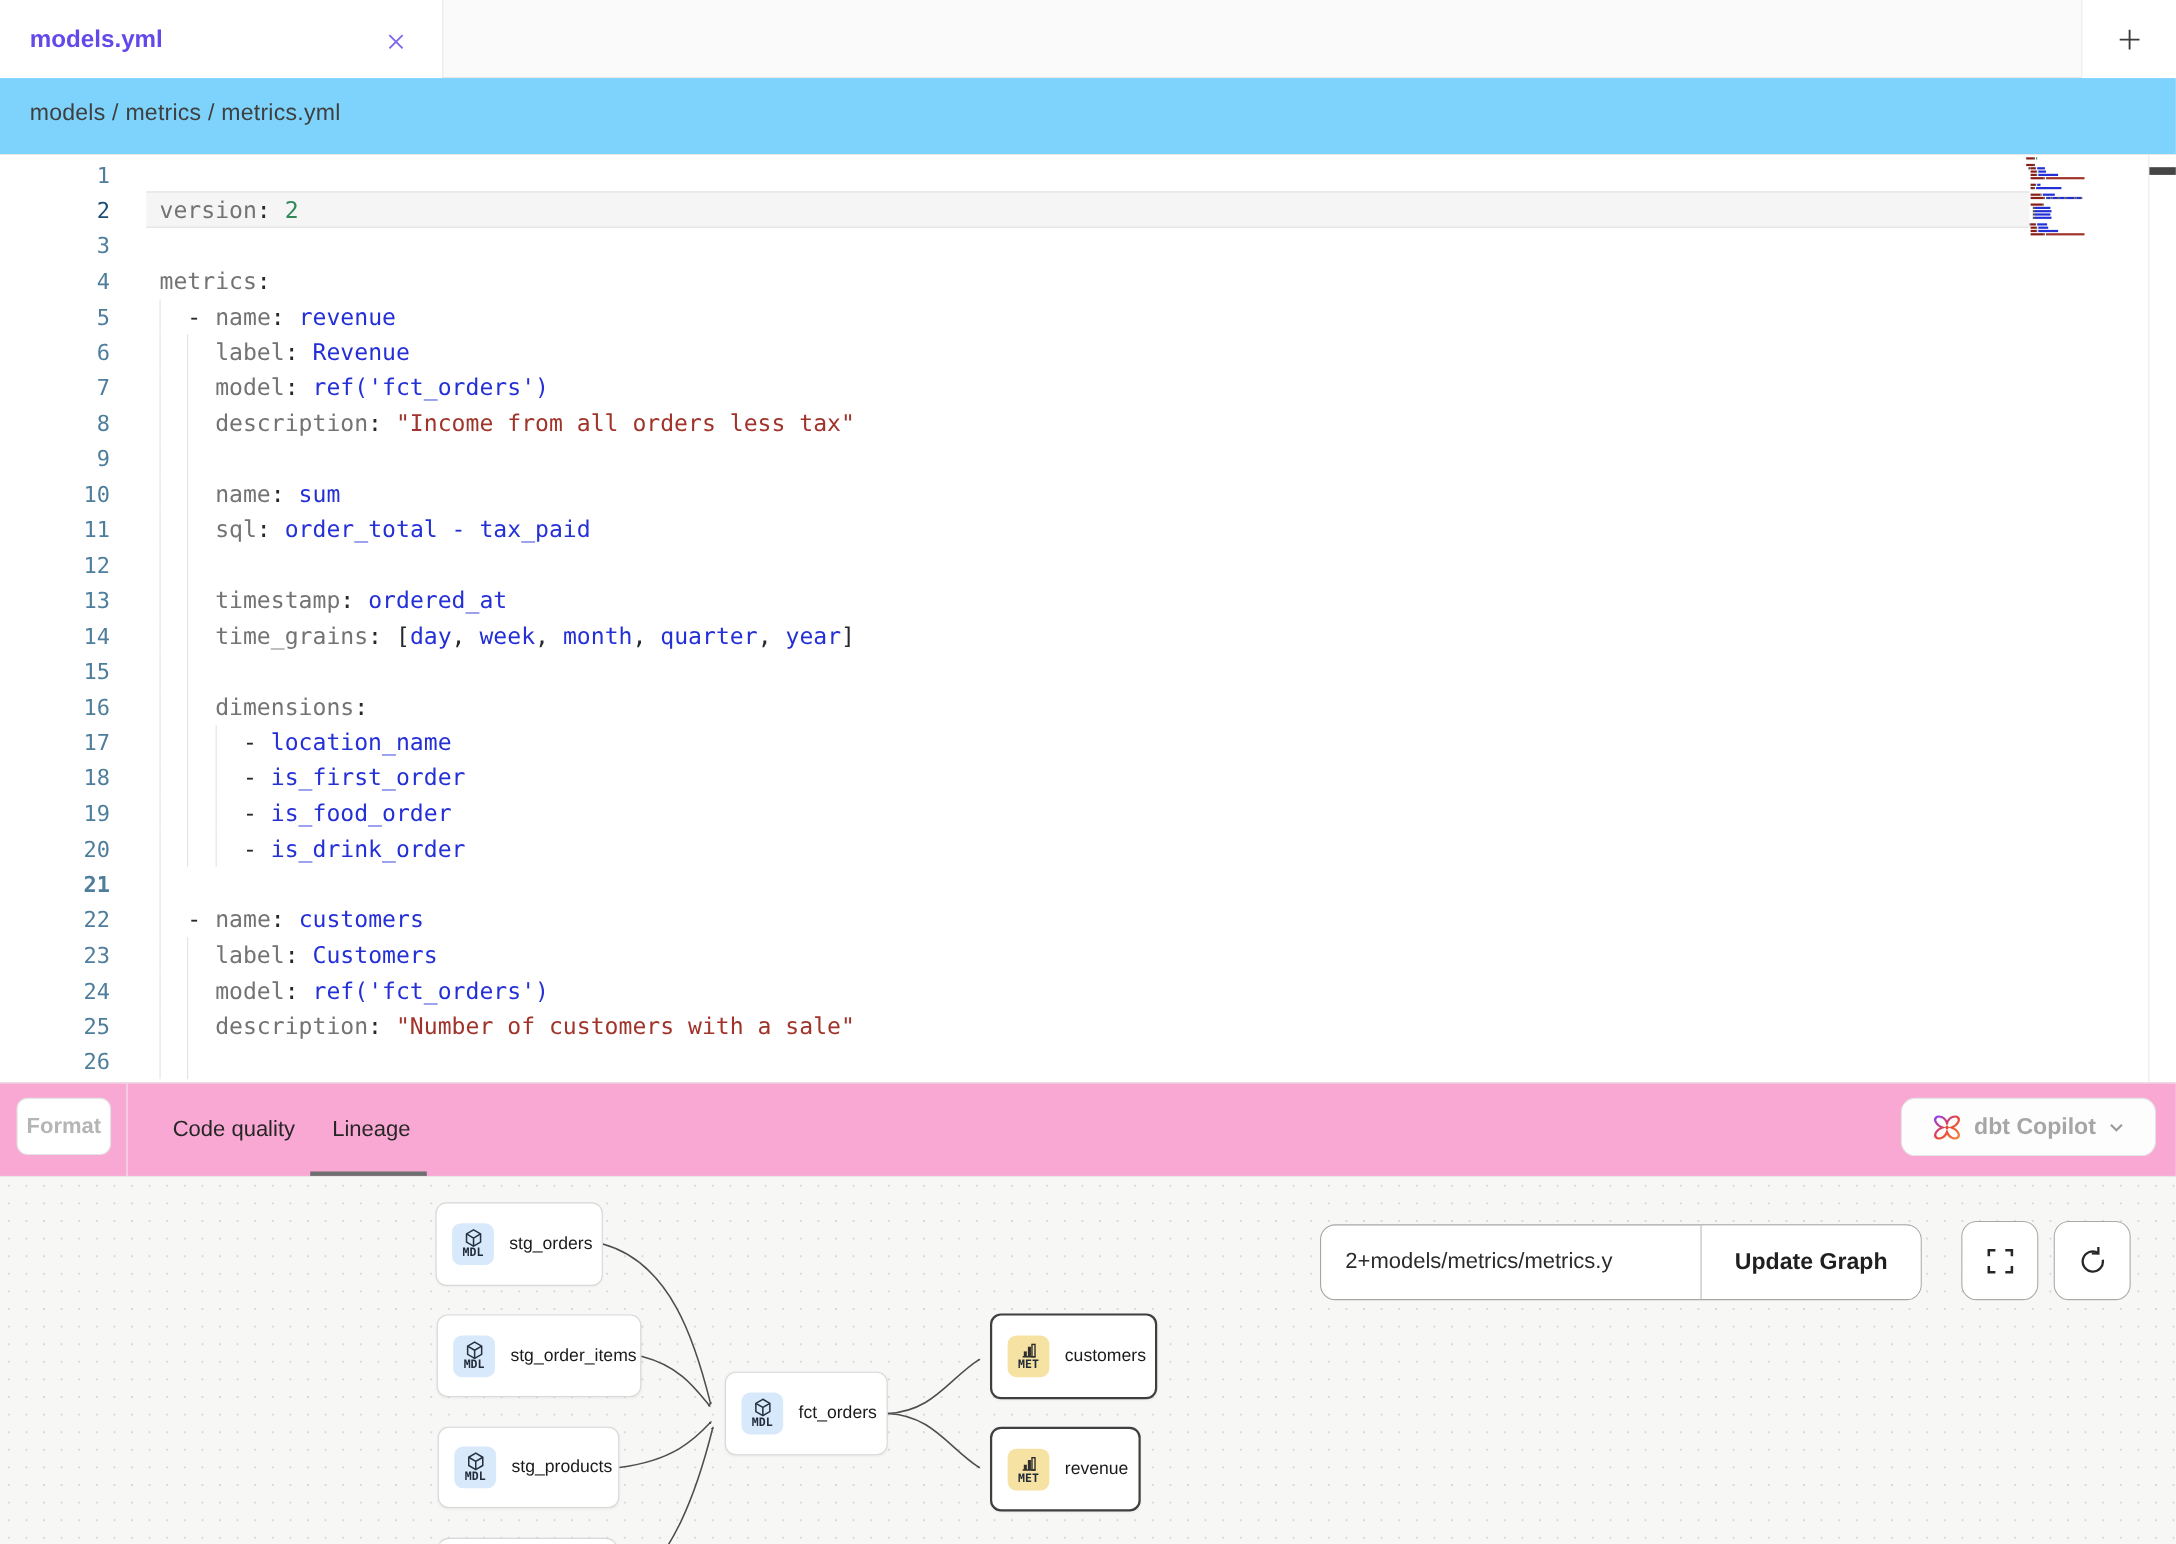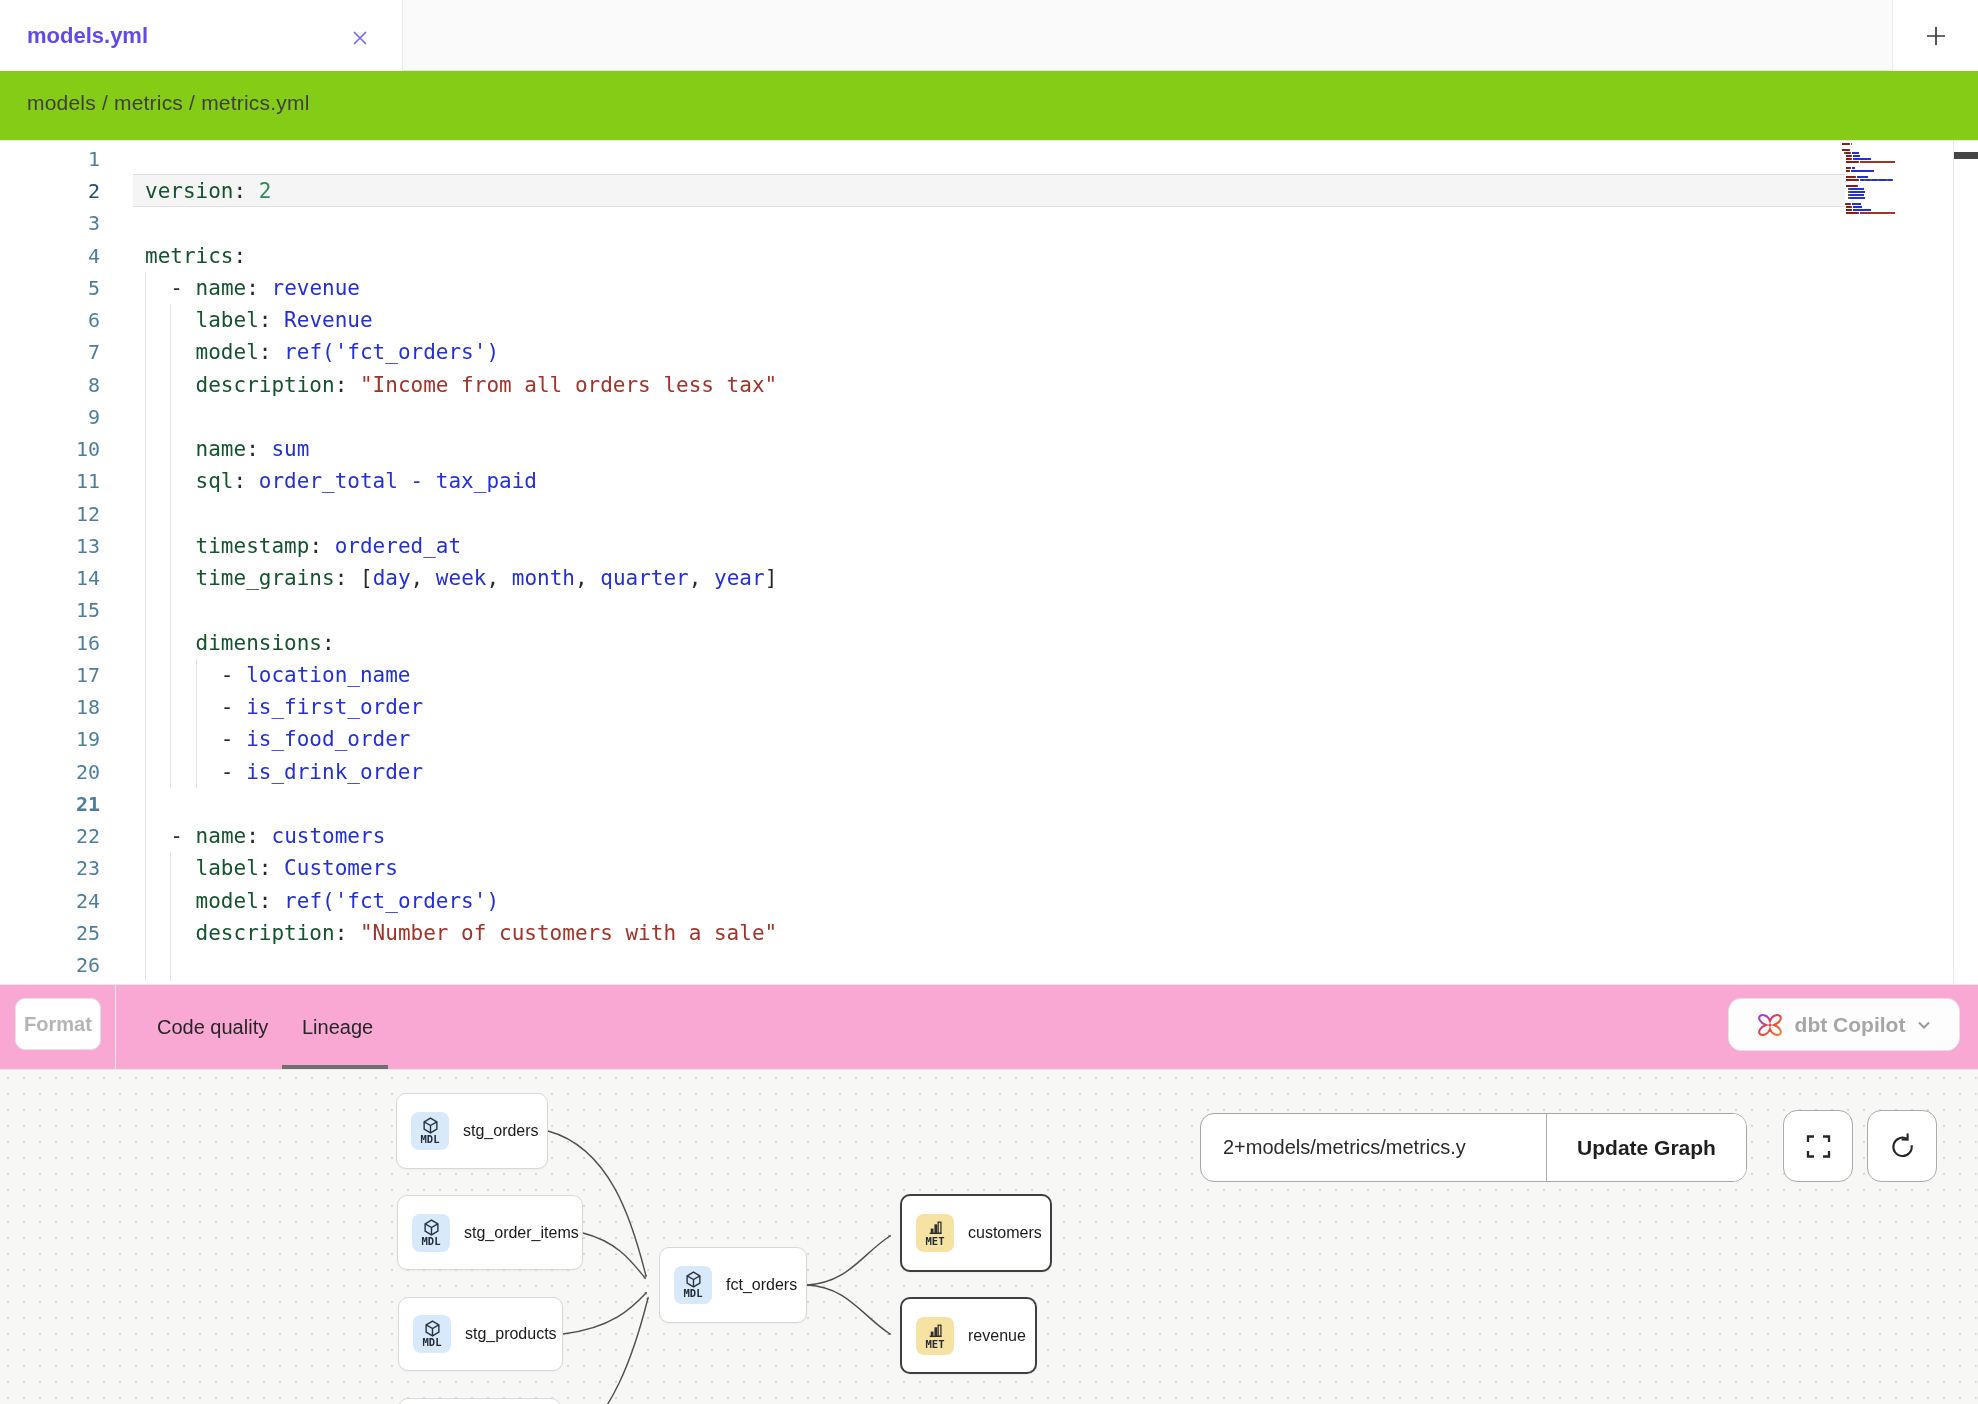--- a/index.html
+++ b/index.html
@@ -10,38 +10,38 @@
   #header { position:absolute; left:0; top:0; width:1978px; height:141px; background:#fff; }
   #tab-active { position:absolute; left:0; top:0; width:402px; height:71px; background:#fff;
     display:flex; align-items:center; padding-left:27px; }
   #tab-label { font-size:22px; font-weight:600; color:#6348EA; }
   #tab-close { position:absolute; left:344px; top:22px; width:32px; height:32px; display:flex;
     align-items:center; justify-content:center; cursor:pointer; }
   #tab-rest { position:absolute; left:402px; top:0; width:1490px; height:71px; background:#FAFAFA;
     border-left:1px solid #E9E9E9; border-bottom:1px solid #E6E6E6; }
   #tab-plus-zone { position:absolute; left:1892px; top:0; width:86px; height:71px; background:#fff;
     border-left:1px solid #ECECEC; display:flex; align-items:center; justify-content:center; }
-  #breadcrumb-row { position:absolute; left:0; top:71px; width:1978px; height:70px; background:#84cc16;
+  #breadcrumb-row { position:absolute; left:0; top:71px; width:1978px; height:70px; background:#7dd3fc;
     border-bottom:1px solid #E8E8E8; }
   #breadcrumb { position:absolute; left:27px; top:20px; font-size:21px; color:#3F3F3F; letter-spacing:.2px; }
   #save-btn { position:absolute; left:1830px; top:86px; width:118px; height:50px; background:#F6F6F6;
     border:1px solid #E2E2E2; border-radius:11px; display:flex; align-items:center; justify-content:center;
     gap:10px; color:#BCBCBC; font-size:21px; font-weight:600; }
 
   
   #editor { position:absolute; left:0; top:141px; width:1978px; height:843px; background:#fff; overflow:hidden; }
   .line-hl { position:absolute; left:133px; width:1712px; height:33px; background:#F5F5F5;
     border-top:1px solid #E0E0E0; border-bottom:1px solid #E0E0E0; }
   .ln { position:absolute; left:0; width:100px; text-align:right; font-family:"DejaVu Sans Mono",monospace;
     font-size:20px; line-height:32.24px; color:#4E7E9B; }
   .ln.active { color:#1E4E73; }
   .code-line { position:absolute; left:145px; white-space:pre; font-family:"DejaVu Sans Mono",monospace;
     font-size:21px; line-height:32.24px; color:#24292E; }
   .guide { position:absolute; width:1px; height:32.24px; background:#E3E3E3; }
-  .tk-k{color:#14532d}.tk-p{color:#24292E}.tk-v{color:#2430D6}.tk-s{color:#A0342A}.tk-n{color:#2F8A57}
+  .tk-k{color:#737373}.tk-p{color:#24292E}.tk-v{color:#2430D6}.tk-s{color:#A0342A}.tk-n{color:#2F8A57}
   #minimap { position:absolute; left:1842px; top:-1px; width:54px; }
   .mm-row { height:2px; margin-bottom:1px; white-space:nowrap; font-size:0; }
   .mm-seg { display:inline-block; height:2px; }
   #editor-scrollbar { position:absolute; left:1953px; top:0; width:25px; height:843px;
     border-left:1px solid #E9E9E9; }
   #scroll-thumb { position:absolute; left:0; top:11px; width:25px; height:7px; background:#454545; }
 
   
   #toolbar { position:absolute; left:0; top:984px; width:1978px; height:86px; background:#f9a8d4;
     border-top:1px solid #E7E7E7; border-bottom:1px solid #E7E7E7; }

